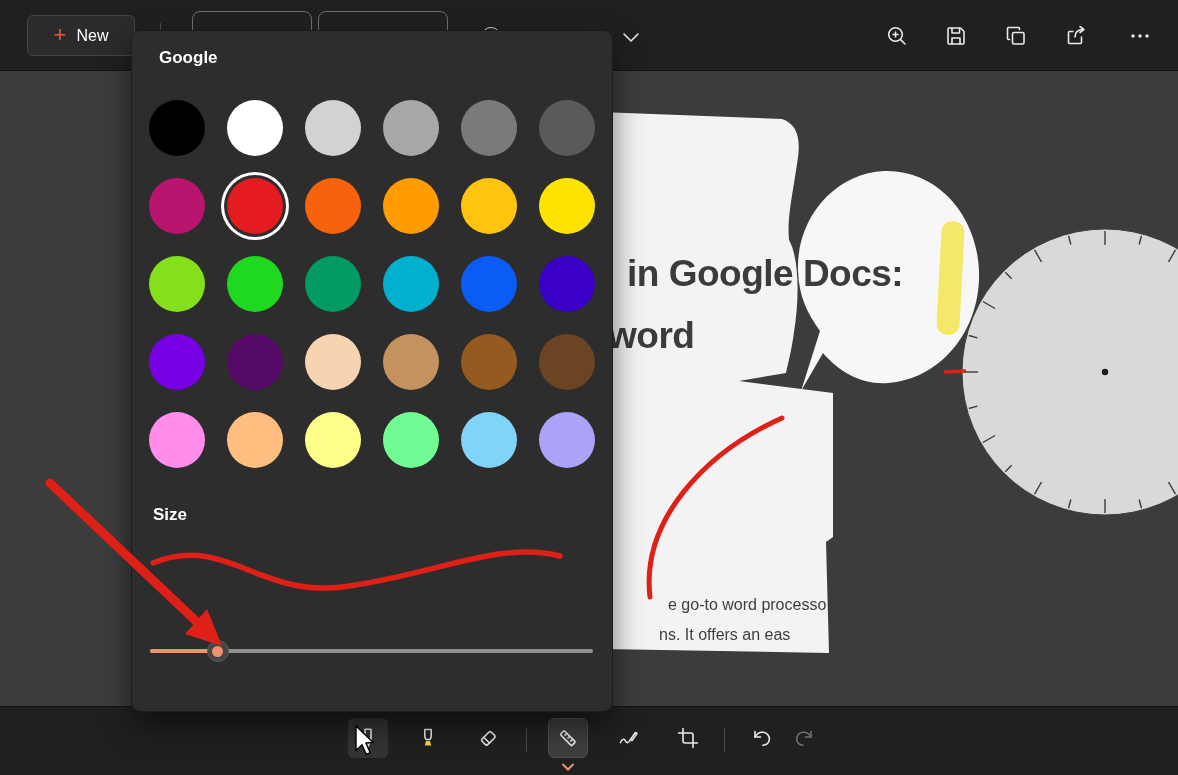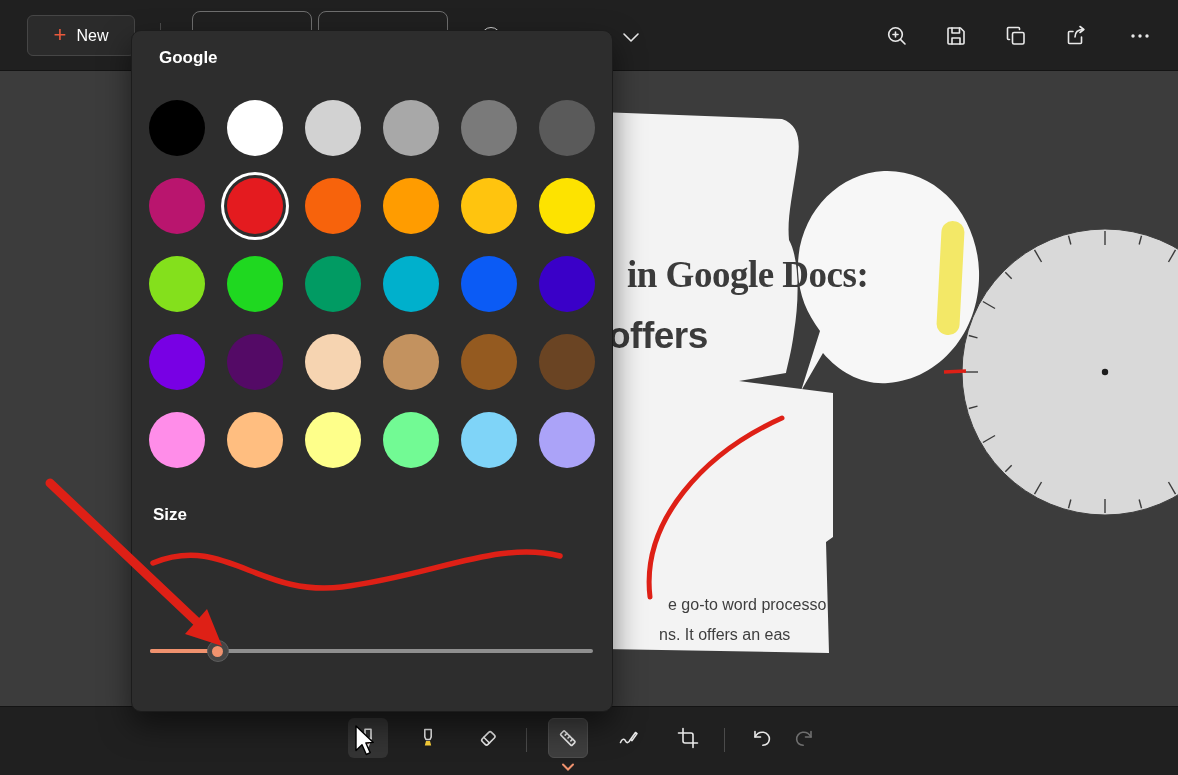--- a/index.html
+++ b/index.html
@@ -92,22 +92,22 @@
         <line x1="1141.4934853594555" y1="235.80445849324136" x2="1139.1641139535327" y2="244.49779092984295"></line>
         <line x1="1175.5" y1="249.89041806639415" x2="1168.5" y2="262.0147737193763"></line>
         <line x1="1204.7020561473032" y1="272.2979438526968" x2="1198.3380951166243" y2="278.6619048833757"></line>
         <line x1="1227.1095819336058" y1="301.49999999999994" x2="1214.9852262806237" y2="308.49999999999994"></line>
         <line x1="1241.1955415067587" y1="335.5065146405445" x2="1232.502209070157" y2="337.8358860464672"></line>
       </g>
     <circle cx="1105" cy="372" r="3.2" fill="#1e1e1e"></circle>
   </g>
 </svg>
 
-<div class="doc-text doc-h" style="left:627px;top:253px;font-family:Liberation Serif, serif;">in Google Docs:</div>
-<div class="doc-text doc-h" style="left:608px;top:315px;">offers</div>
+<div class="doc-text doc-h" style="left:627px;top:253px;">in Google Docs:</div>
+<div class="doc-text doc-h" style="left:608px;top:315px;">word</div>
 <div class="doc-text doc-b" style="left:668px;top:596px;">e go-to word processo</div>
 <div class="doc-text doc-b" style="left:659px;top:626px;">ns. It offers an eas</div>
 
 <div class="topbar">
   <button class="new-btn">
     <span class="plus">+</span>
     <span>New</span>
   </button>
   <div class="tb-sep"></div>
 

